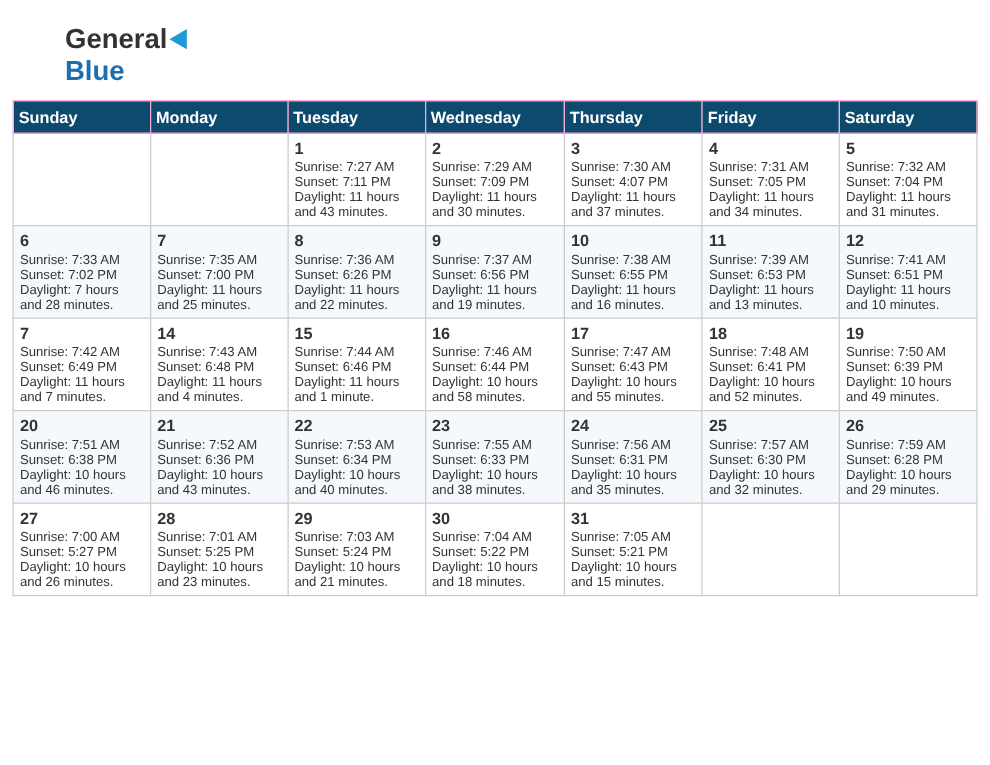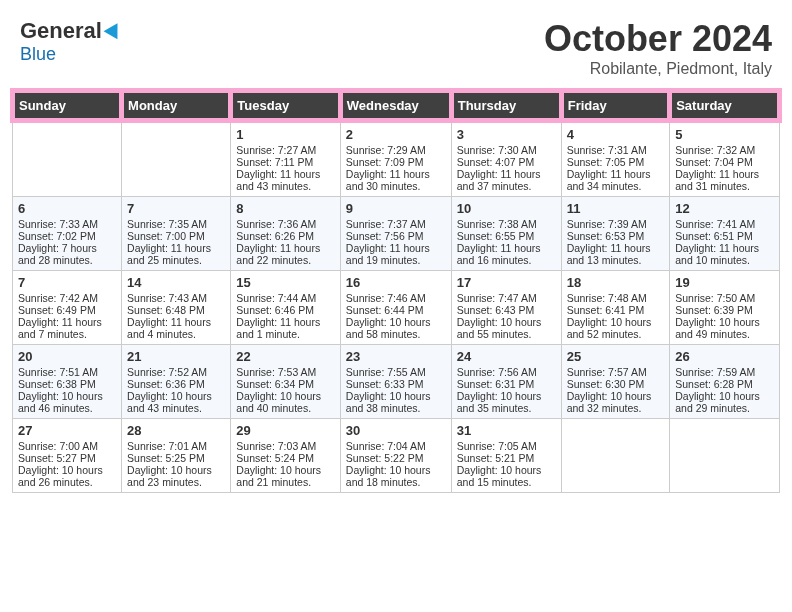--- a/index.html
+++ b/index.html
@@ -13,20 +13,21 @@
     .header {
       display: flex;
       align-items: flex-start;
       justify-content: space-between;
       padding: 8px 10px 4px 10px;
     }
     .logo {
       display: flex;
       flex-direction: column;
       align-items: flex-start;
+      margin-left: 32px;
     }
     .logo-text {
       display: flex;
       align-items: baseline;
       font-size: 22px;
       font-weight: bold;
     }
     .logo-general { color: #333; }
     .logo-blue { color: #1a6faf; }
     .logo-triangle {
@@ -49,27 +50,27 @@
     .location {
       font-size: 16px;
       color: #555;
     }
     .calendar {
       width: 100%;
       border-collapse: collapse;
       margin-top: 6px;
     }
     .calendar th {
-      background: #404040;
+      background: #0c4a6e;
       color: #fff;
       font-size: 13px;
       font-weight: bold;
       padding: 5px 4px;
       text-align: left;
-      border: 5px solid #f9a8d4;
+      border: 1px solid #f9a8d4;
     }
     .calendar td {
       border: 1px solid #ccc;
       vertical-align: top;
       padding: 4px 5px;
       font-size: 10.5px;
       color: #333;
       width: 113px;
       min-height: 80px;
       background: #fff;
@@ -87,25 +88,21 @@
   </style>
 </head>
 <body>
 
 <div class="header">
   <div class="logo">
     <div class="logo-text">
       <span class="logo-general">General</span>
       <span class="logo-triangle"></span>
     </div>
-    <span class="logo-blue" style="font-size:18px;font-weight:normal;">Blue</span>
-  </div>
-  <div class="title-section">
-    <div class="month-title">October 2024</div>
-    <div class="location">Robilante, Piedmont, Italy</div>
+    <span class="logo-blue" style="font-size:22px;font-weight:bold;">Blue</span>
   </div>
 </div>
 
 <table class="calendar">
   <thead>
     <tr>
     <th>Sunday</th>
         <th>Monday</th>
         <th>Tuesday</th>
         <th>Wednesday</th>
@@ -164,21 +161,21 @@
         </td>
         <td>
           <span class="day-num">8</span>
           <div>Sunrise: 7:36 AM</div>
           <div>Sunset: 6:26 PM</div>
           <div>Daylight: 11 hours and 22 minutes.</div>
         </td>
         <td>
           <span class="day-num">9</span>
           <div>Sunrise: 7:37 AM</div>
-          <div>Sunset: 7:56 PM</div>
+          <div>Sunset: 6:56 PM</div>
           <div>Daylight: 11 hours and 19 minutes.</div>
         </td>
         <td>
           <span class="day-num">10</span>
           <div>Sunrise: 7:38 AM</div>
           <div>Sunset: 6:55 PM</div>
           <div>Daylight: 11 hours and 16 minutes.</div>
         </td>
         <td>
           <span class="day-num">11</span>

